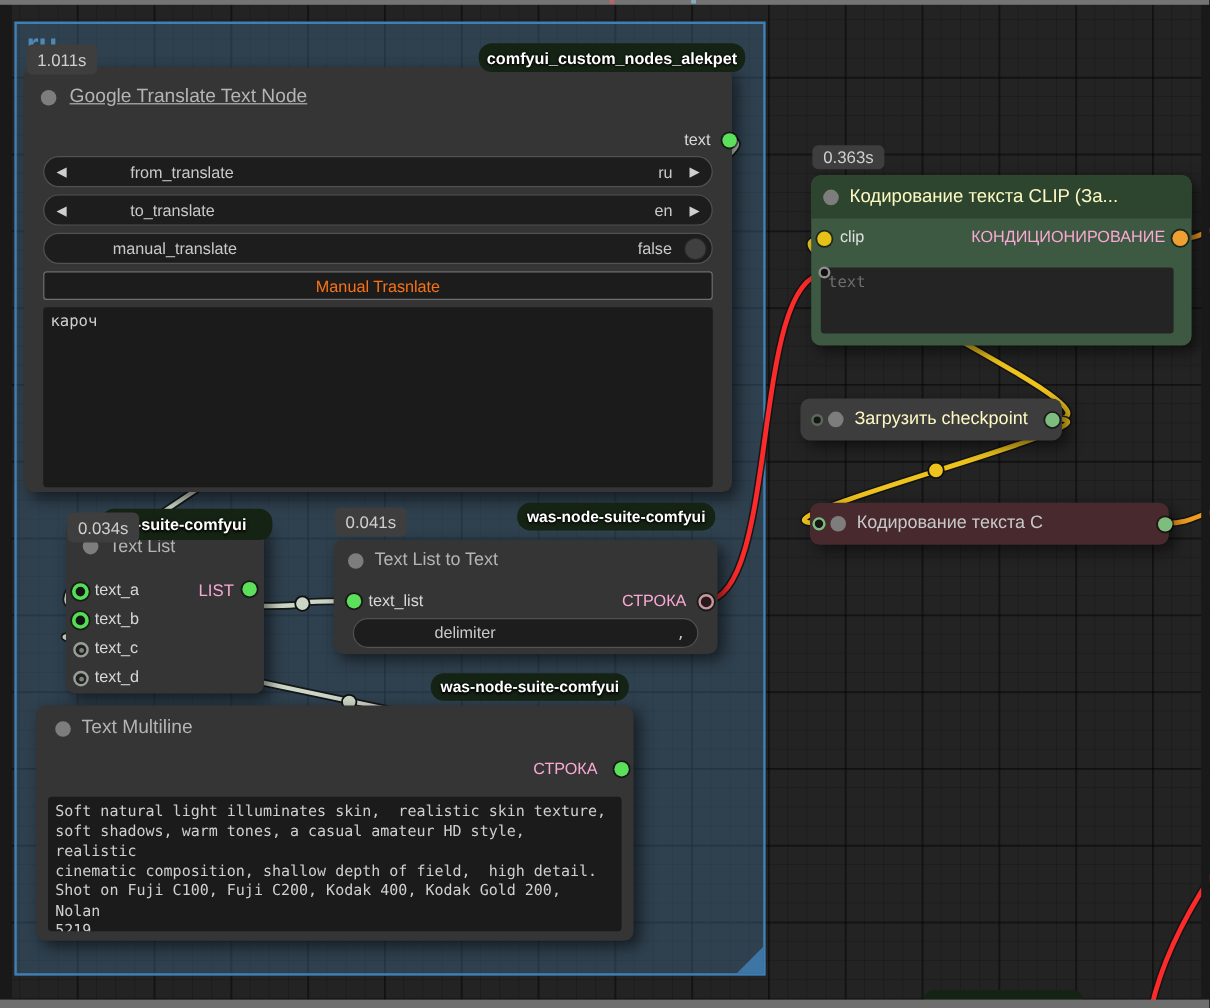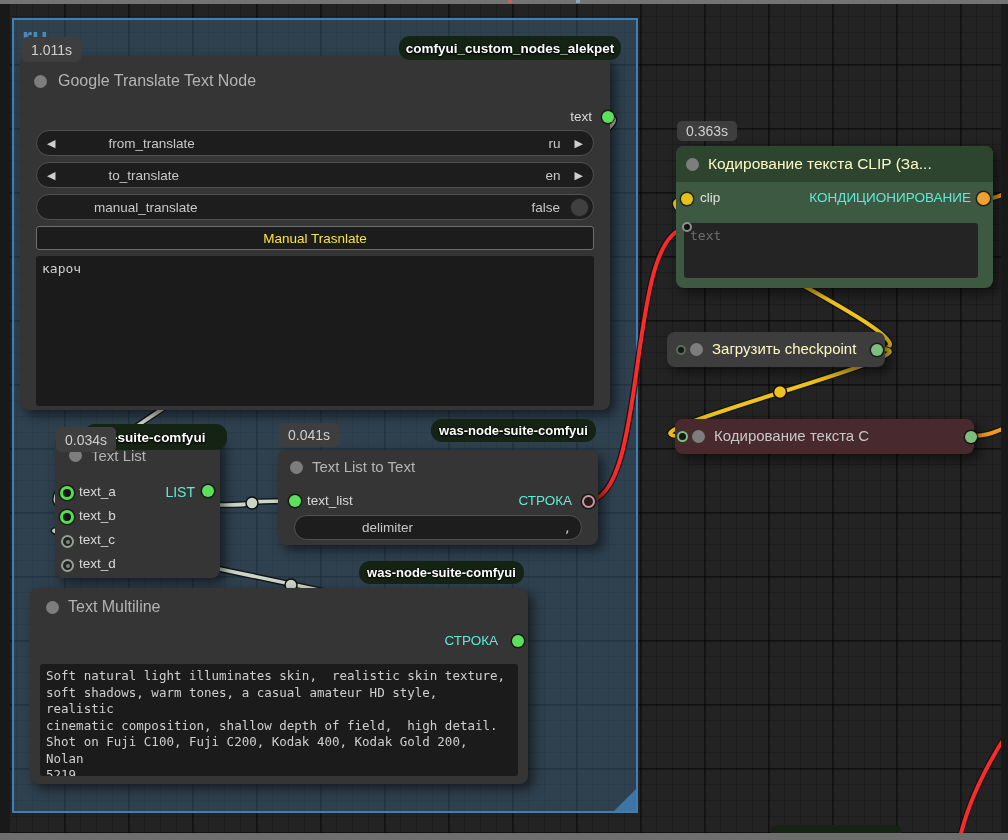--- a/index.html
+++ b/index.html
@@ -38,21 +38,21 @@
   .wire-red{fill:none;stroke:#fb2b2b;stroke-width:4;stroke-linecap:round;}
   .wire-orange{fill:none;stroke:#ef9b22;stroke-width:4;stroke-linecap:round;}
 
   
   .node{position:absolute;z-index:3;background:#353535;border-radius:8px;
     box-shadow:5px 5px 12px rgba(0,0,0,.55);box-sizing:border-box;}
   .collapse-dot{position:absolute;width:13px;height:13px;border-radius:50%;background:#7d7d7d;}
   .node-title{position:absolute;color:#b4b4b4;font-size:16px;white-space:nowrap;}
   .node-title-sm{position:absolute;color:#fef9c3;font-size:15px;white-space:nowrap;}
   .slot-label{position:absolute;color:#d8d8d8;font-size:13.5px;white-space:nowrap;}
-  .slot-label-r{position:absolute;color:#5eead4;font-size:13.5px;white-space:nowrap;text-align:right;}
+  .slot-label-r{position:absolute;color:#f9a8d4;font-size:13.5px;white-space:nowrap;text-align:right;}
   .dot{position:absolute;border-radius:50%;box-sizing:border-box;box-shadow:0 0 0 1.5px rgba(0,0,0,.55);}
   .dot-green{width:12px;height:12px;background:#5ce05c;}
   .dot-yellow{width:12px;height:12px;background:#e6c117;}
   .dot-orange{width:13px;height:13px;background:#f0a030;}
   .dot-green-soft{width:12px;height:12px;background:#7dbd7d;}
   .dot-str-red{width:13px;height:13px;background:#2a181b;border:2px solid #c49aa0;}
   .ring{position:absolute;border-radius:50%;box-sizing:border-box;background:#161616;}
   .ring-gray{width:10px;height:10px;border:2px solid #5a6b5a;}
   .ring-green{width:11px;height:11px;border:2px solid #7dbd7d;}
   .donut-green{position:absolute;width:14px;height:14px;border-radius:50%;box-sizing:border-box;
@@ -64,21 +64,21 @@
 
   .pill{position:absolute;height:26px;background:#1d1d1d;border:1px solid #515151;border-radius:13px;
     display:flex;align-items:center;color:#c9c9c9;font-size:13.5px;box-sizing:border-box;}
   .pill .lbl{margin-left:8px;padding-left:41px;}
   .pill .val{margin-left:auto;margin-right:10px;}
   .arrow{font-size:11px;color:#cfcfcf;margin:0 4px 0 10px;}
   .arrow.r{margin:0 10px 0 4px;}
   .knob{width:17px;height:17px;border-radius:50%;background:#404040;border:1px solid #262626;
     margin-right:4px;margin-left:8px;}
   .btn{position:absolute;height:24px;background:#1c1c1c;border:1px solid #6e6e6e;border-radius:3px;
-    display:flex;align-items:center;justify-content:center;color:#fde047;font-size:13.5px;box-sizing:border-box;}
+    display:flex;align-items:center;justify-content:center;color:#f97316;font-size:13.5px;box-sizing:border-box;}
   .textarea{position:absolute;background:#1b1b1b;border-radius:3px;color:#cfcfcf;
     font-size:13px;line-height:17px;white-space:pre-wrap;box-sizing:border-box;padding:4px 6px;overflow:hidden;}
 
   
   .time-badge{position:absolute;z-index:4;background:#3e3e3e;border-radius:5px;color:#cfcfcf;
     font-size:14px;display:flex;align-items:center;padding:0 9px;box-sizing:border-box;}
   .pack-badge{position:absolute;z-index:4;background:#152314;border-radius:11px;color:#fff;
     font-size:13.5px;font-weight:bold;display:flex;align-items:center;justify-content:center;
     text-shadow:0 1px 2px #000, 0 0 2px #000;box-sizing:border-box;white-space:nowrap;}
 
@@ -167,21 +167,21 @@
     <div class="dot dot-green" style="left:482px;top:47px;"></div>
     <div class="textarea mono" style="left:10px;top:76px;width:478px;height:112px;font-size:12.5px;line-height:16.5px;">Soft natural light illuminates skin,  realistic skin texture,
 soft shadows, warm tones, a casual amateur HD style,  realistic
 cinematic composition, shallow depth of field,  high detail.
 Shot on Fuji C100, Fuji C200, Kodak 400, Kodak Gold 200, Nolan
 5219</div>
   </div>
 
   <div class="node" id="node-google">
     <div class="collapse-dot" style="left:14px;top:19px;"></div>
-    <div class="node-title" style="left:38px;top:16px;">Google Translate Text Node</div>
+    <div class="node-title" style="left:38px;top:16px;text-decoration:underline;">Google Translate Text Node</div>
     <div class="slot-label-r" style="right:18px;top:53px;color:#d8d8d8;">text</div>
     <div class="dot dot-green" style="left:582px;top:55px;"></div>
 
     <div class="pill" style="left:16px;top:74px;width:558px;">
       <span class="arrow">◀</span>
       <span class="lbl">from_translate</span>
       <span class="val">ru</span>
       <span class="arrow r">▶</span>
     </div>
     <div class="pill" style="left:16px;top:106px;width:558px;">

